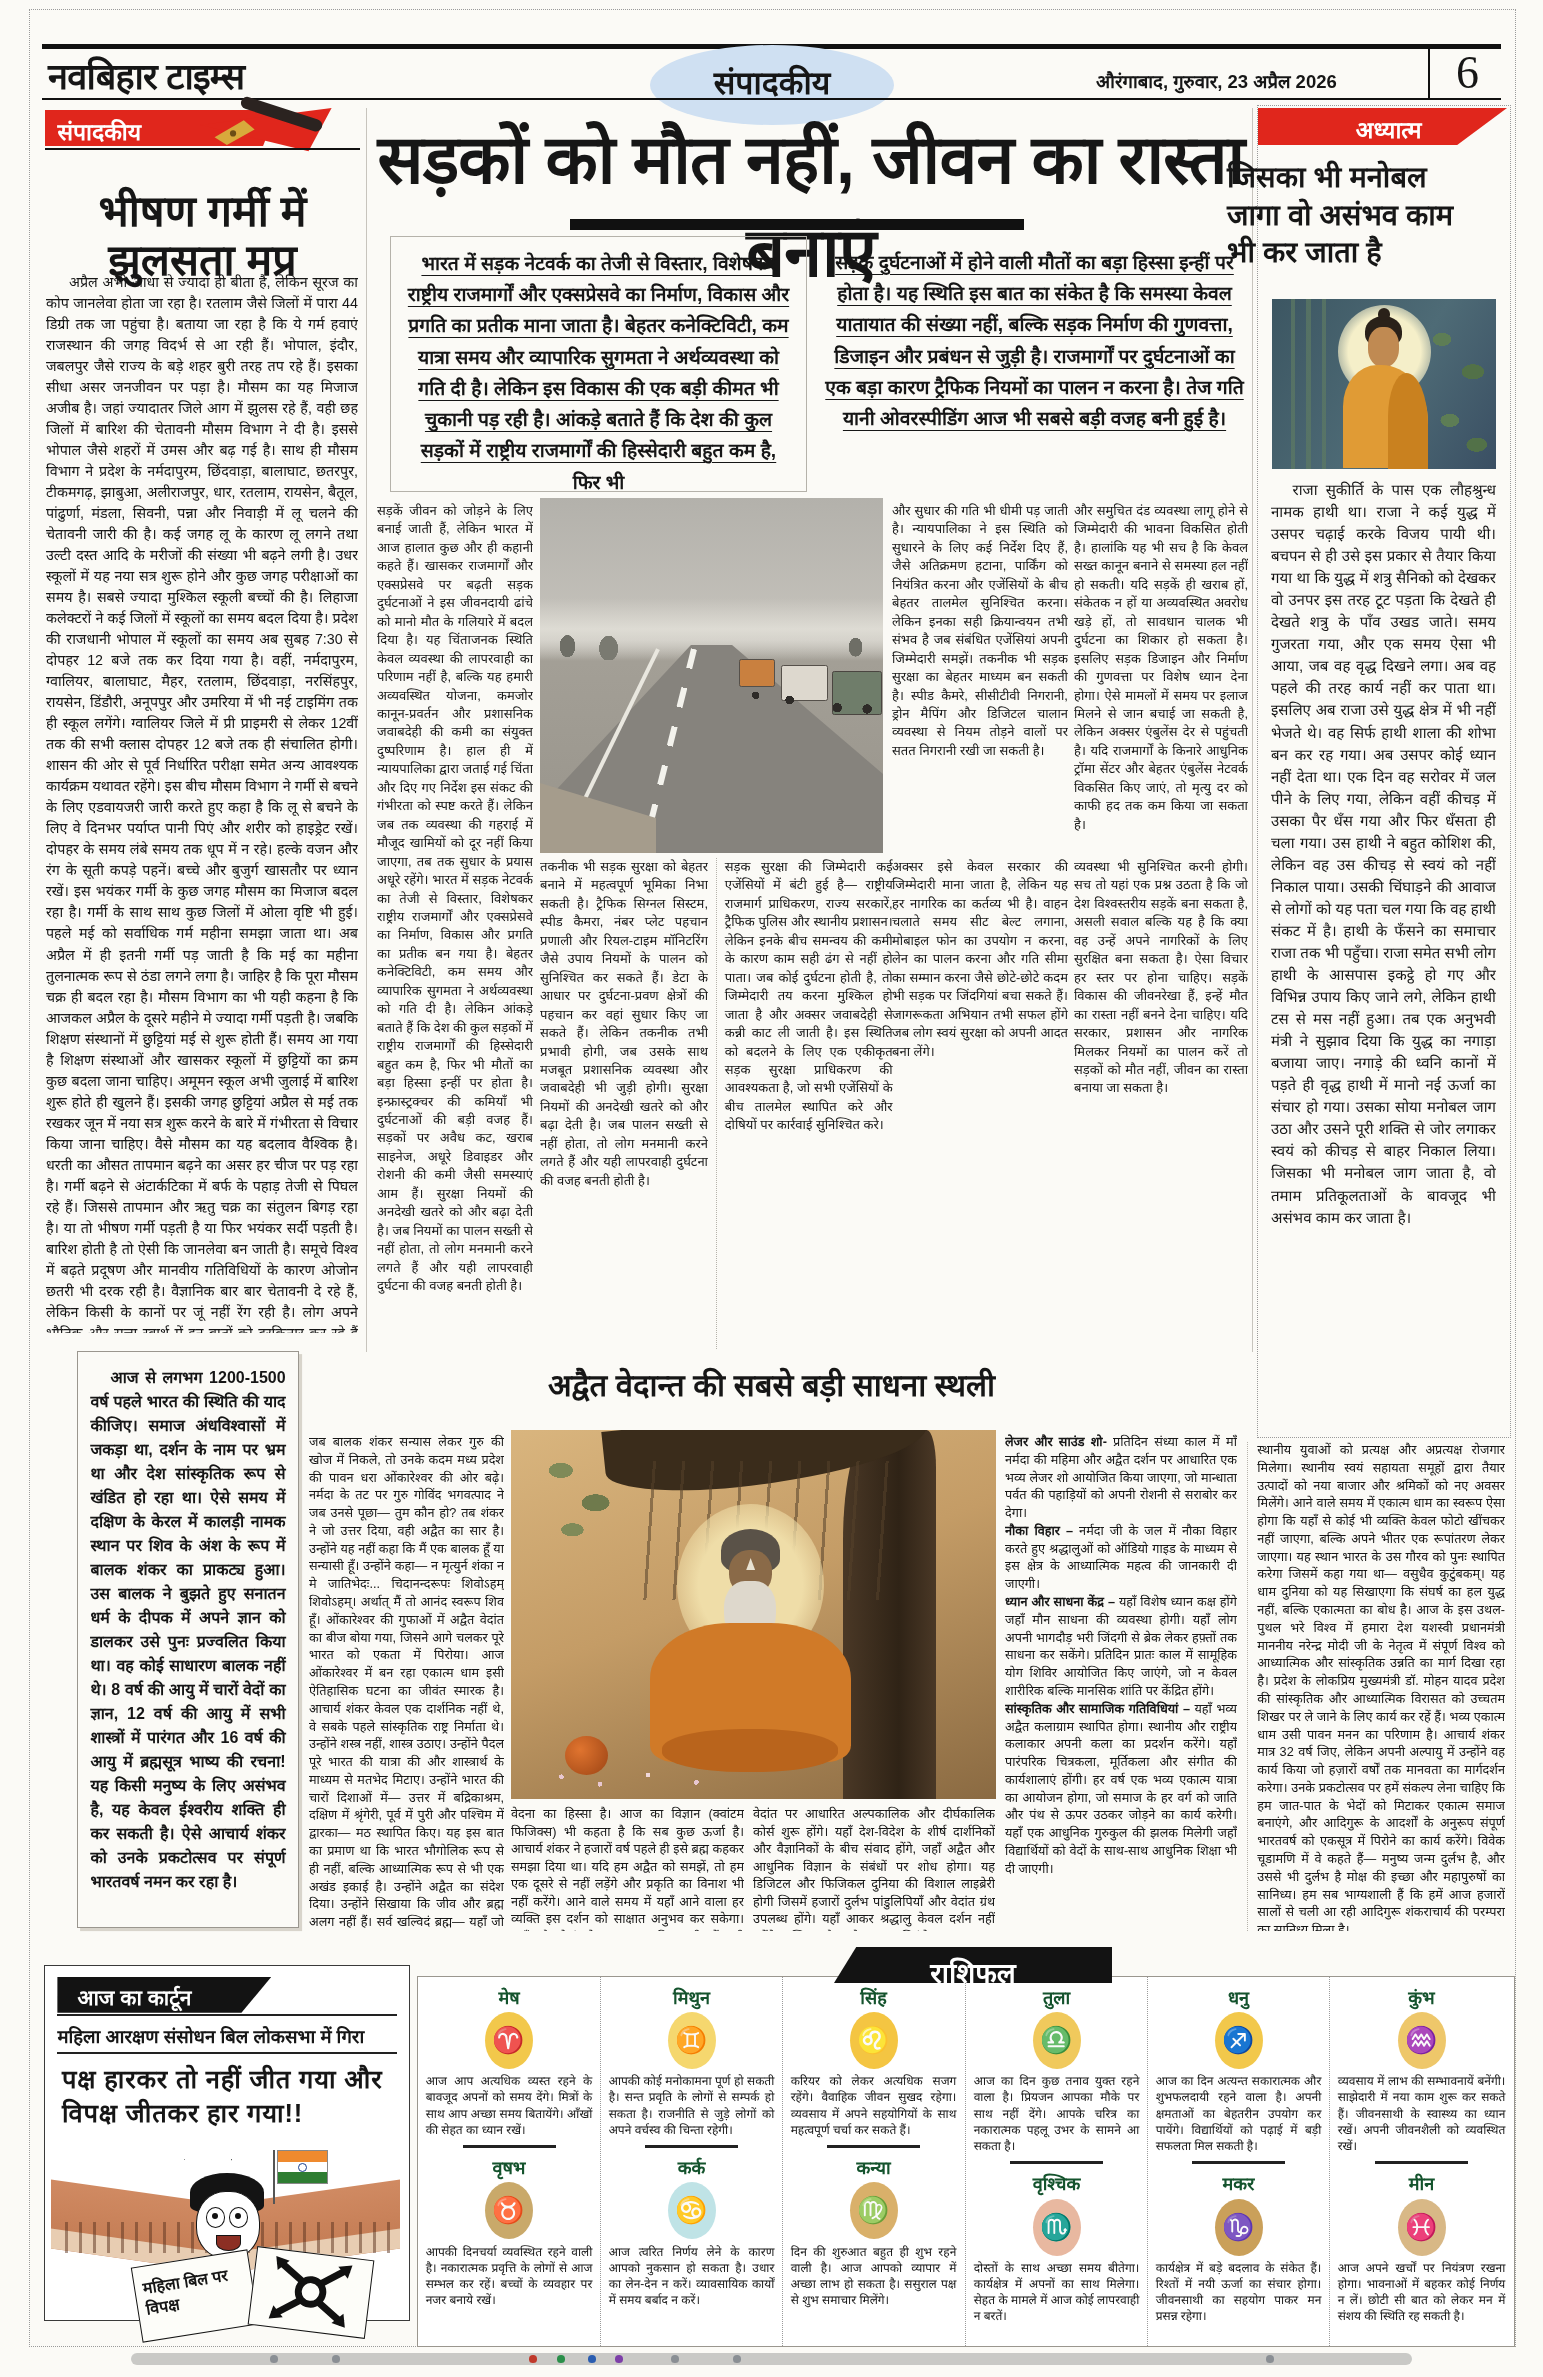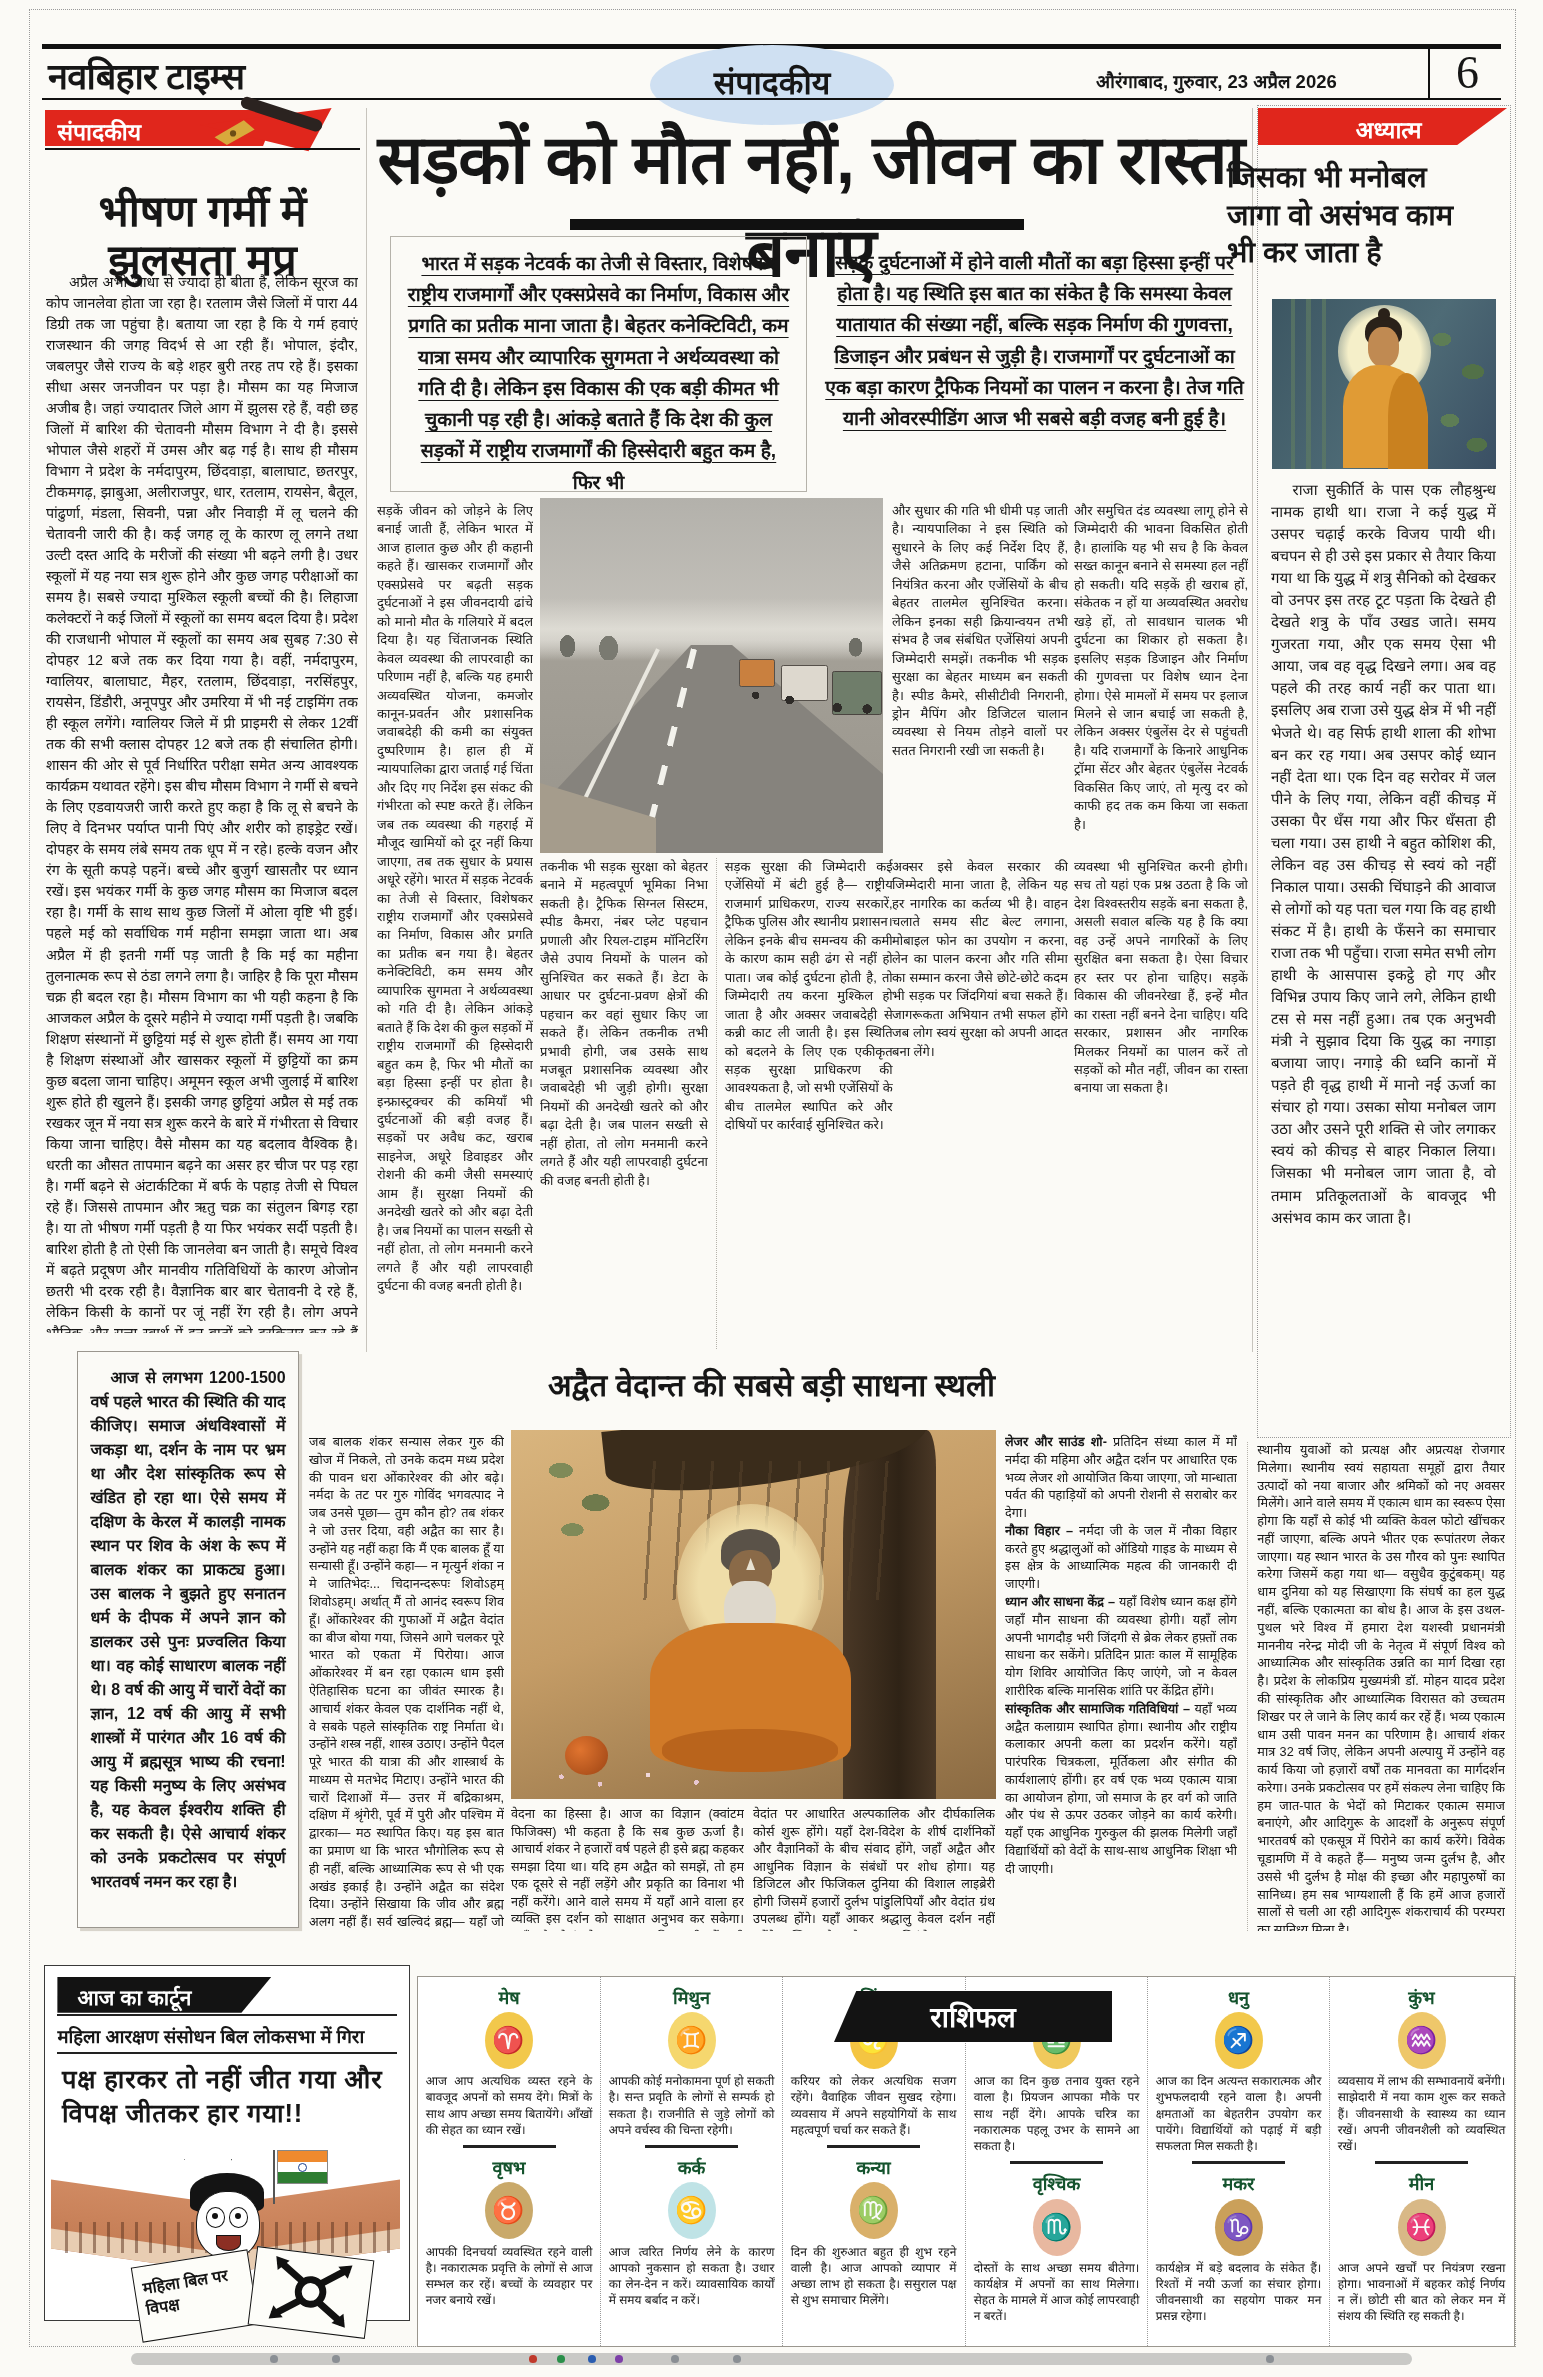--- a/index.html
+++ b/index.html
@@ -236,21 +236,21 @@
     <div class="abs zcol" style="left:911px;top:0;width:184px;height:369px;padding-top:7.7px;box-sizing:border-box;">
       <div class="sign-name">कुंभ</div>
       <div class="sign-icon" style="background:#eec76a;">♒</div>
       <div class="sign-text">व्यवसाय में लाभ की सम्भावनायें बनेंगी। साझेदारी में नया काम शुरू कर सकते हैं। जीवनसाथी के स्वास्थ्य का ध्यान रखें। अपनी जीवनशैली को व्यवस्थित रखें।</div>
       <div class="sign-div"></div>
       <div class="sign-name">मीन</div>
       <div class="sign-icon" style="background:#d8b886;">♓</div>
       <div class="sign-text">आज अपने खर्चों पर नियंत्रण रखना होगा। भावनाओं में बहकर कोई निर्णय न लें। छोटी सी बात को लेकर मन में संशय की स्थिति रह सकती है।</div>
     </div>
   </div>
-  <div class="abs blklbl" style="left:834px;top:1947px;width:278px;height:51px;clip-path:polygon(8% 0,100% 0,100% 100%,0 100%);margin-top:44px;">
+  <div class="abs blklbl" style="left:834px;top:1947px;width:278px;height:36px;clip-path:polygon(8% 0,100% 0,100% 100%,0 100%);">
     <span style="display:block;text-align:center;padding-top:6.2px;font-size:28px;">राशिफल</span>
   </div>
 
   <div class="abs" style="left:131px;top:2353px;width:1281px;height:12.4px;background:#c9c9c6;border-radius:6.2px;">
     <div class="abs" style="left:139px;top:2.3px;width:7.7px;height:7.7px;border-radius:50%;background:#8a8f94;box-shadow:62px 0 0 #8a8f94;"></div>
     <div class="abs" style="left:398px;top:2.3px;width:7.7px;height:7.7px;border-radius:50%;background:#c0392b;box-shadow:28px 0 0 #2a8f4a,59px 0 0 #2a5db0,86px 0 0 #7d3fa8;"></div>
     <div class="abs" style="left:540px;top:2.3px;width:7.7px;height:7.7px;border-radius:50%;background:#8a8f94;box-shadow:62px 0 0 #8a8f94;"></div>
     <div class="abs" style="left:1135px;top:2.3px;width:7.7px;height:7.7px;border-radius:50%;background:#8a8f94;"></div>
   </div>
 

